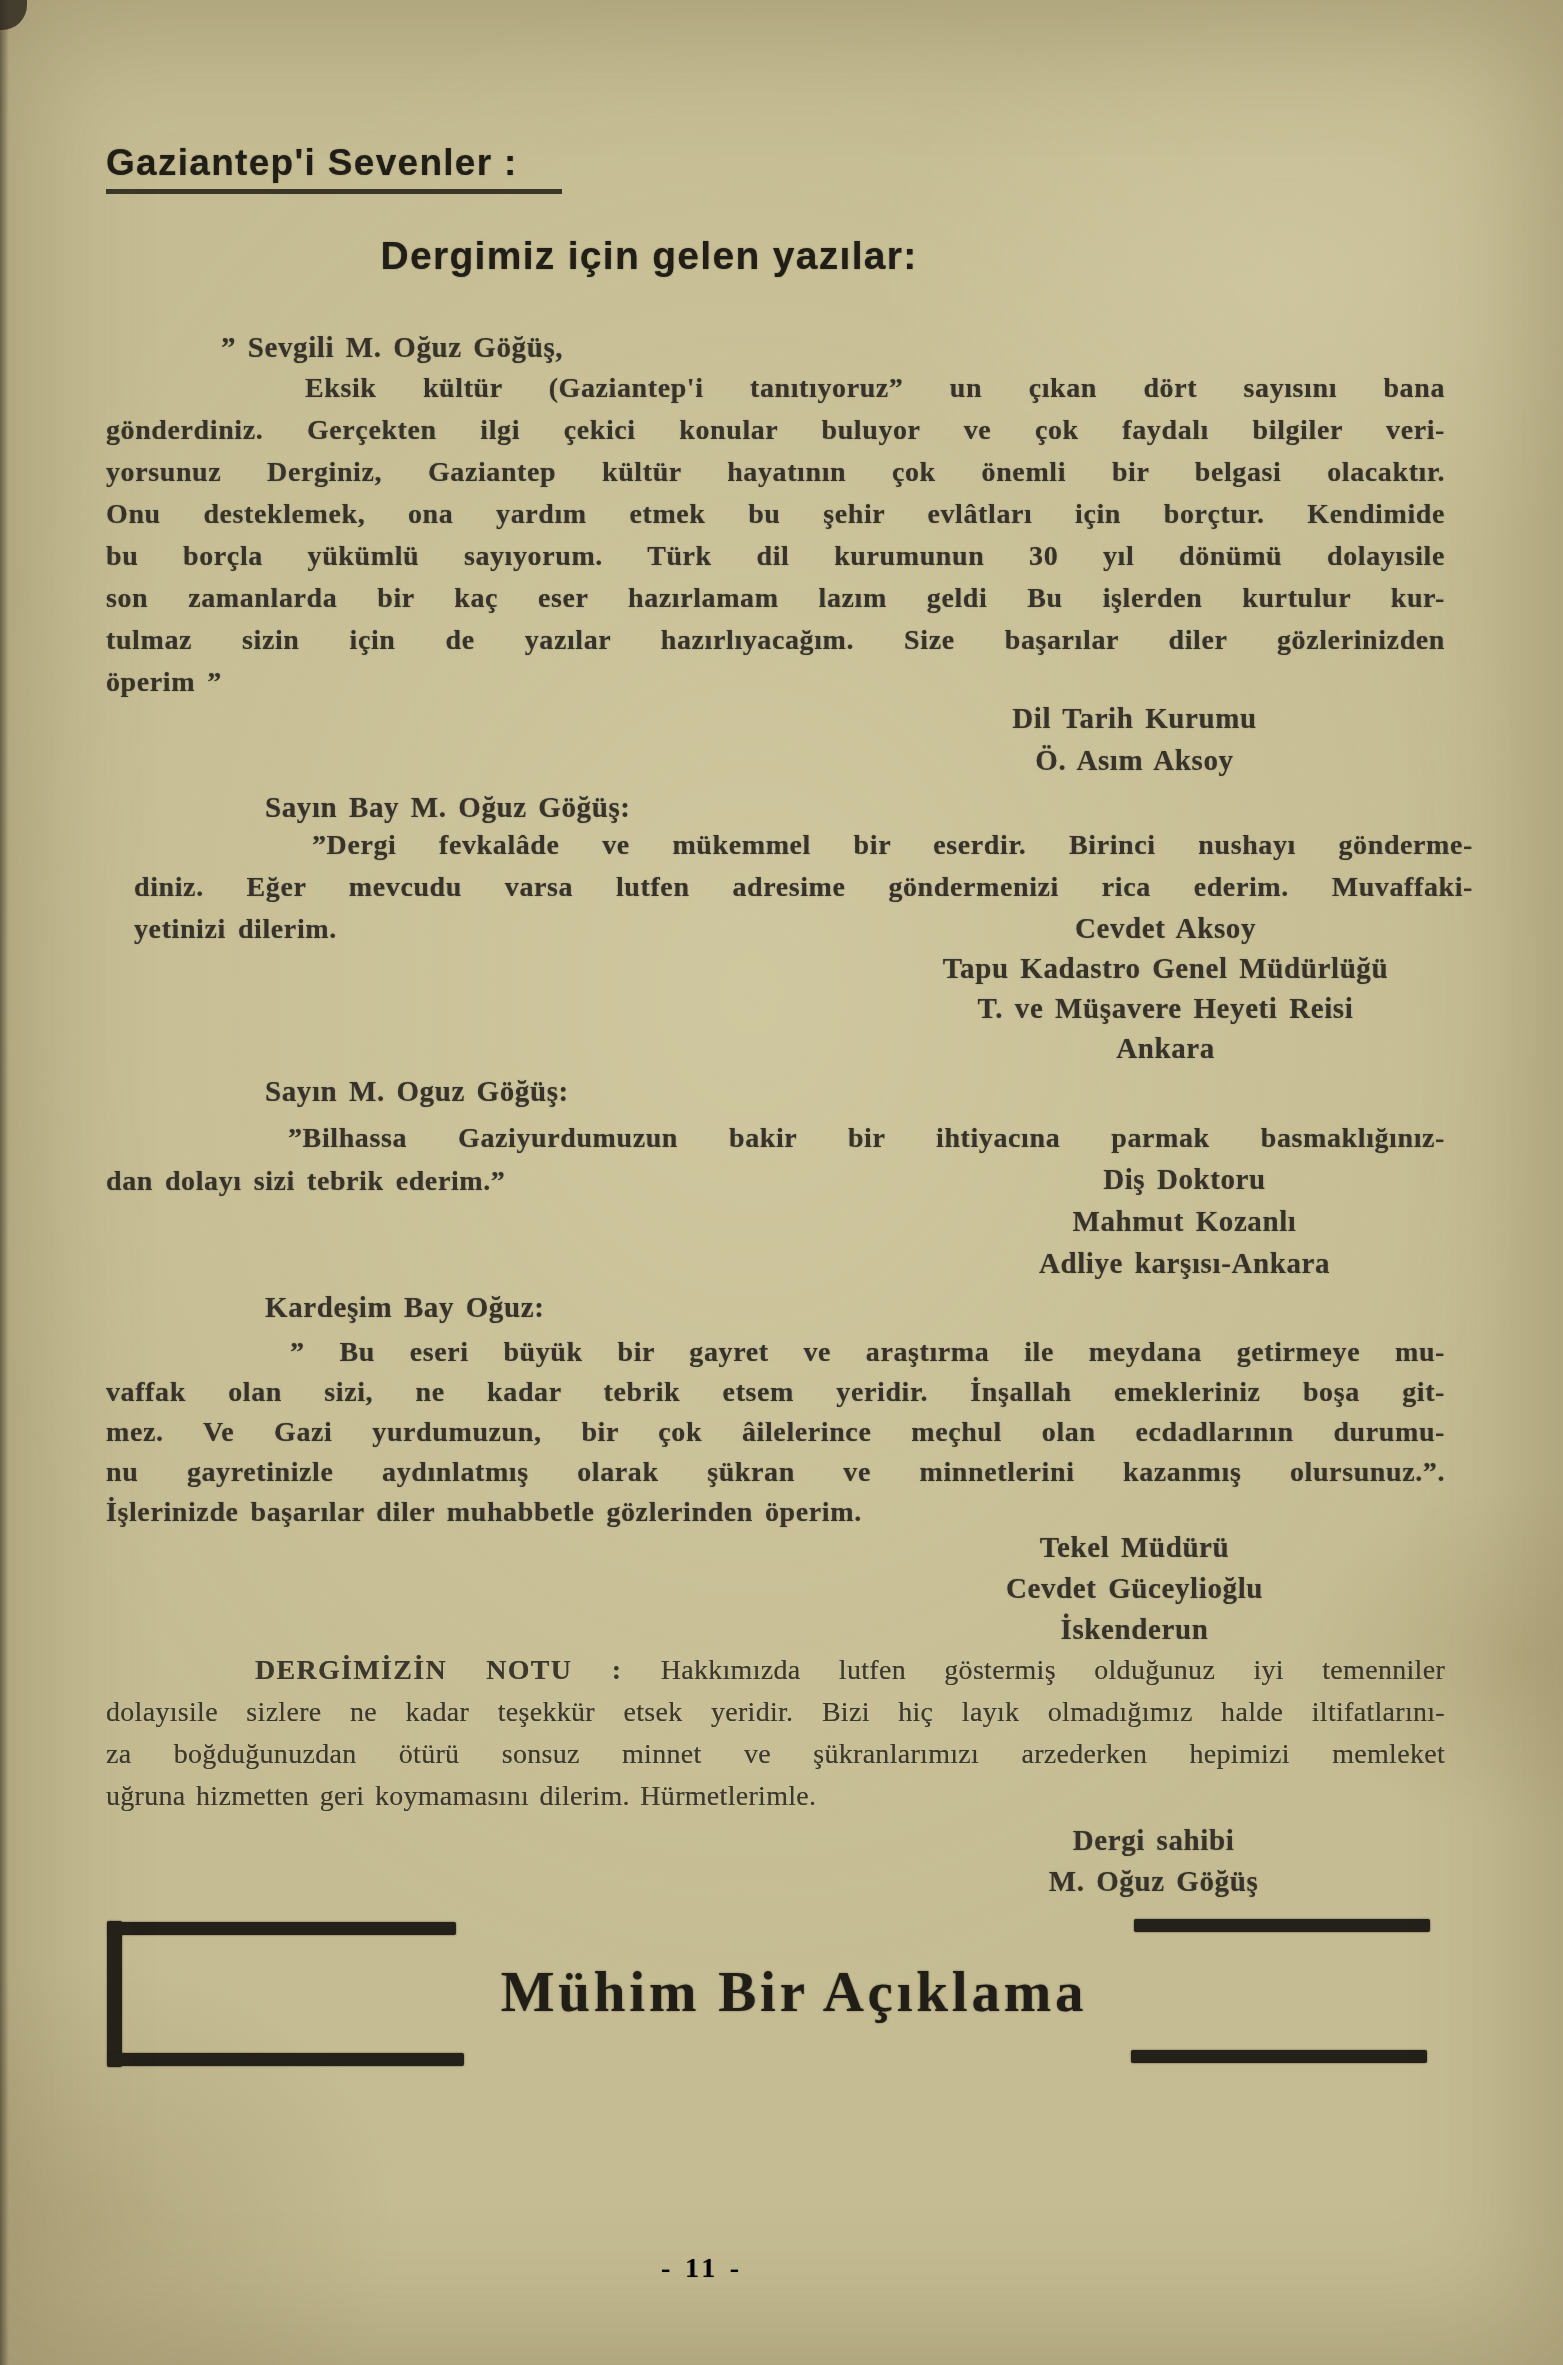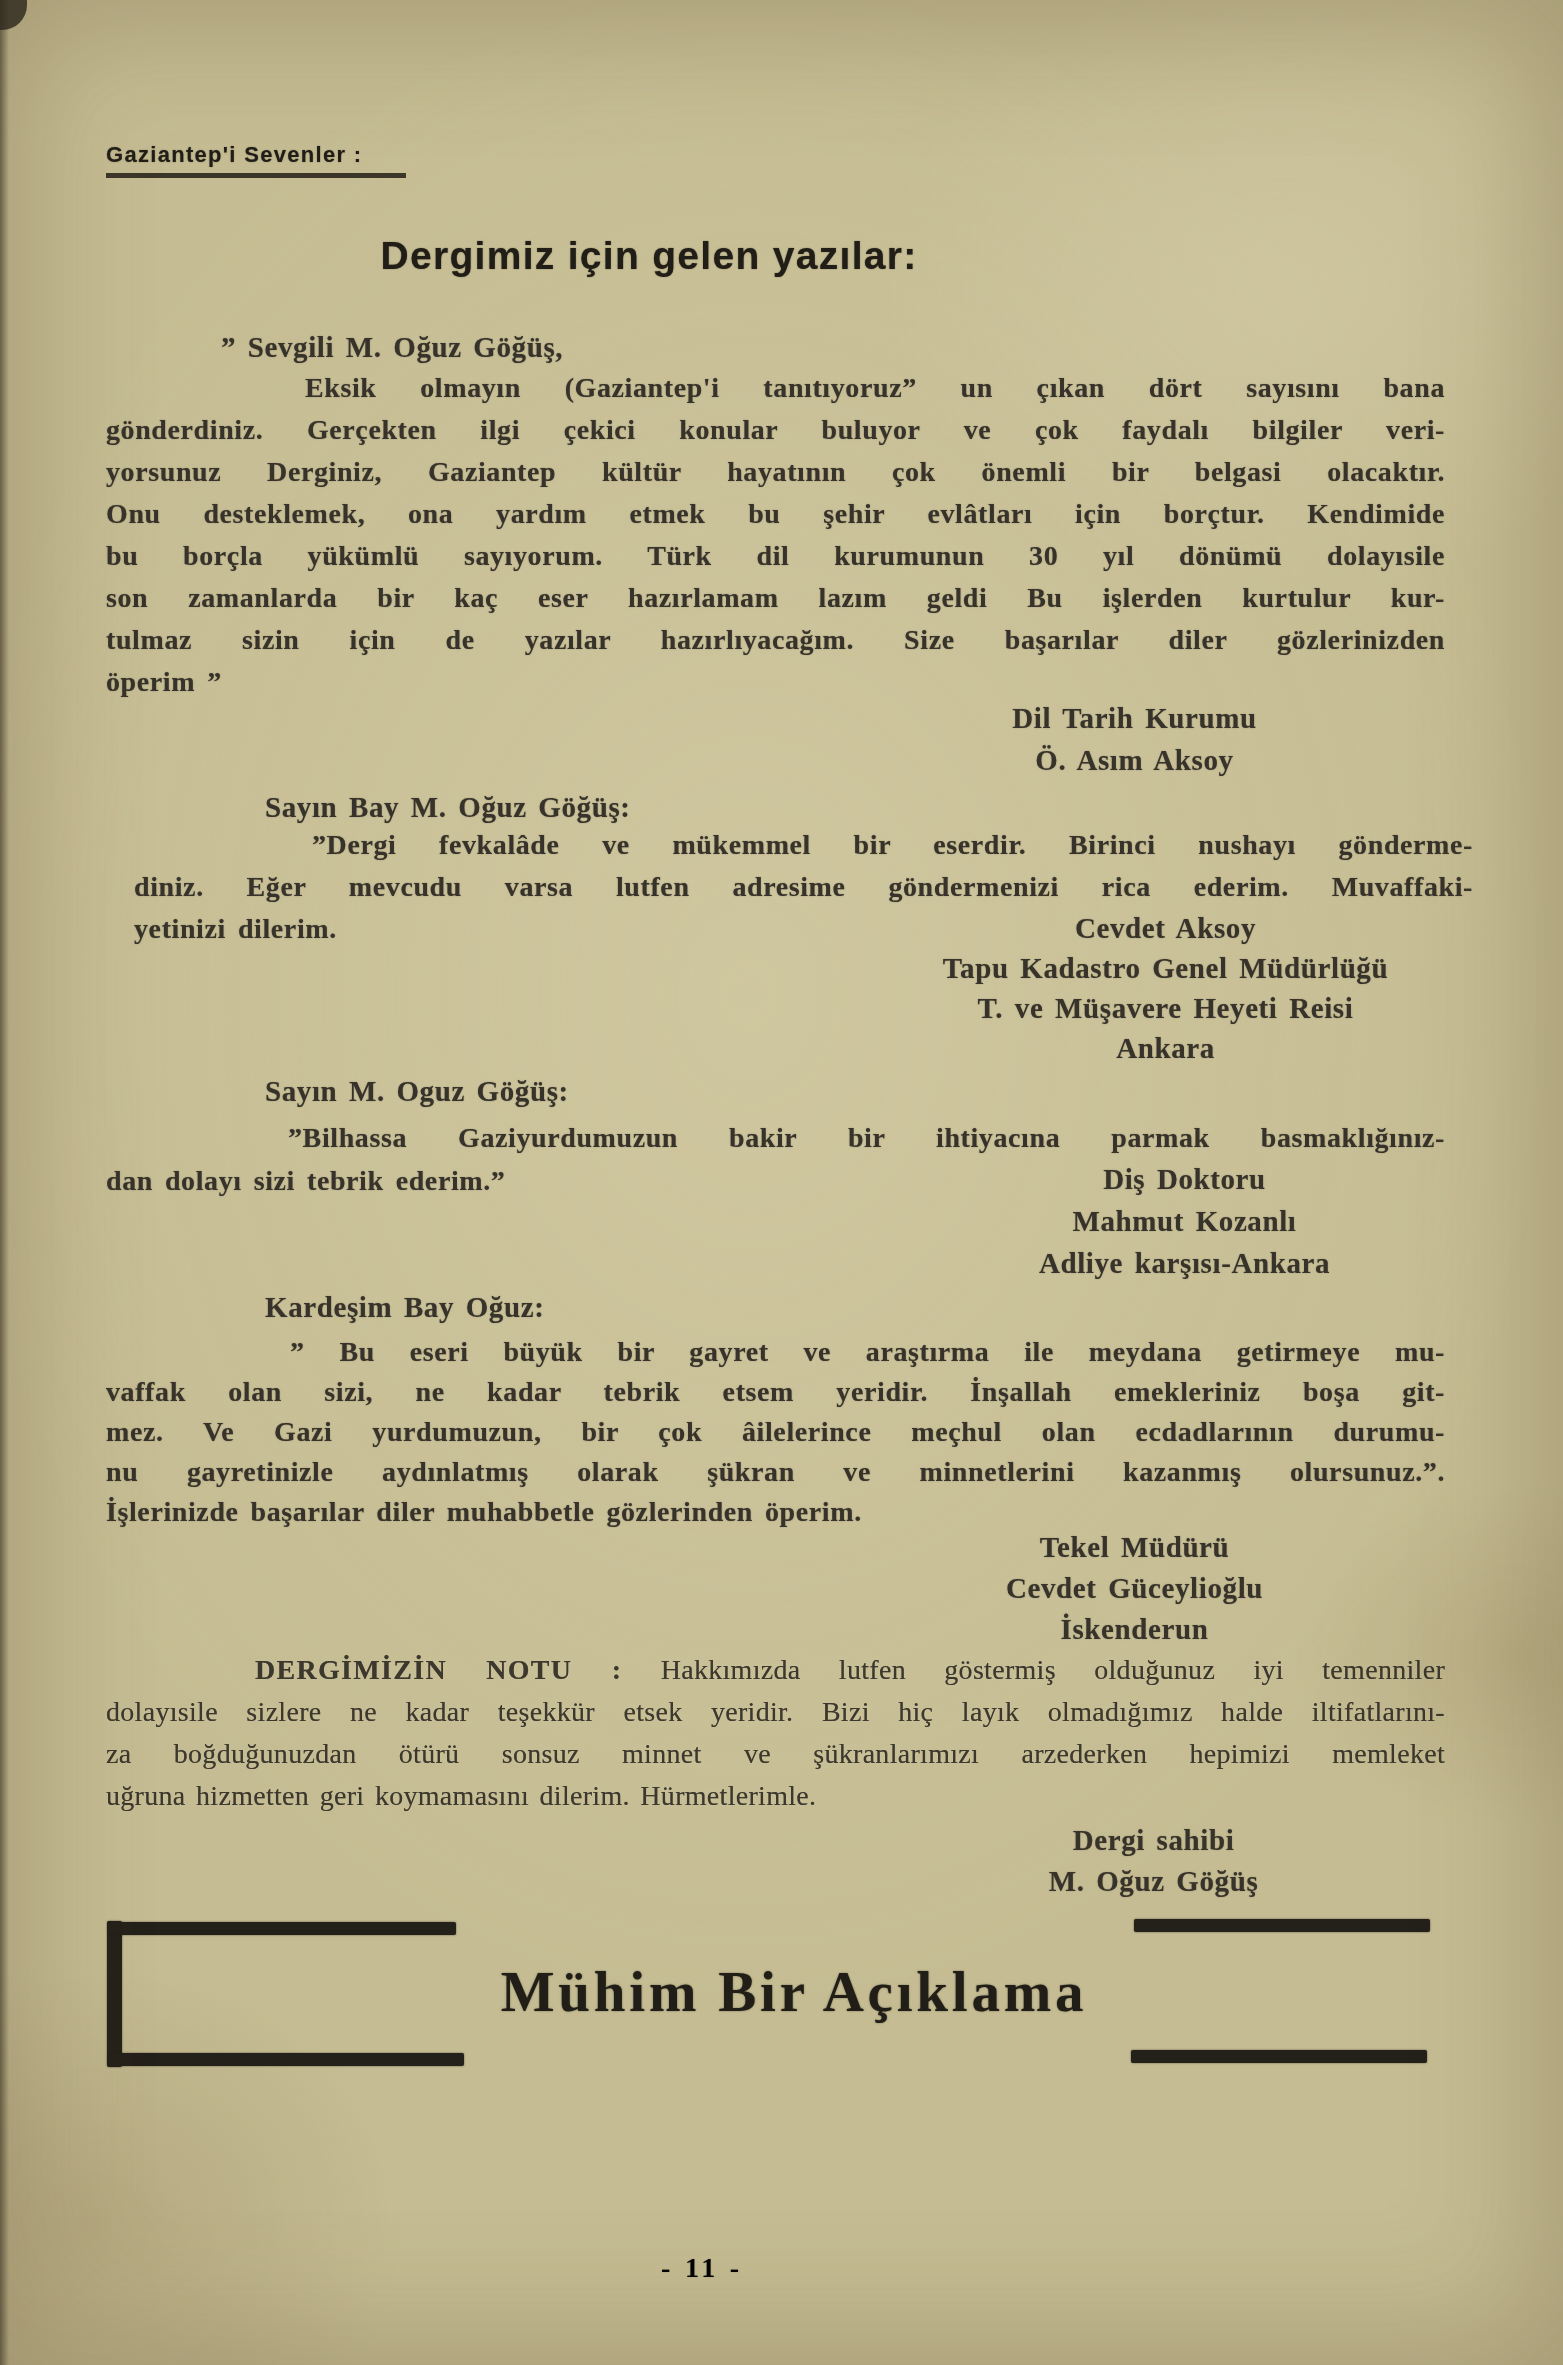--- a/index.html
+++ b/index.html
@@ -28,21 +28,21 @@
     position: absolute; left: 0; top: 0; width: 8.8px; height: 100%;
     background: linear-gradient(to right, rgba(45,38,25,0.55), rgba(45,38,25,0)); z-index: 51;
   }
   .corner-mark {
     position: absolute; left: 0; top: 0; width: 26.5px; height: 30px;
     background: #2a261d; border-bottom-right-radius: 25px; opacity: 0.8; z-index: 51;
   }
 
   .page-header {
     font-family: "Liberation Sans", sans-serif;
-    font-weight: bold; font-size: 22px; letter-spacing: 1.3px;
+    font-weight: bold; font-size: 37px; letter-spacing: 1.3px;
     color: var(--ink-dark);
     border-bottom: 5px solid rgba(35,30,22,0.85);
     padding: 0 44px 6.3px 0;
     text-shadow: 0 0 1.3px rgba(40,36,28,0.5);
   }
   .page-title {
     font-family: "Liberation Sans", sans-serif;
     font-weight: bold; font-size: 39px; letter-spacing: 1.3px;
     color: var(--ink-dark); text-align: center;
     text-shadow: 0 0 1.3px rgba(30,27,20,0.6);
@@ -103,21 +103,21 @@
 <div id="page">
 
   <div class="abs" style="left:106px; top:142px;">
     <span class="page-header">Gaziantep'i Sevenler :</span>
   </div>
 
   <div class="abs page-title" style="left:0px; top:234px; width:1298px;">Dergimiz için gelen yazılar:</div>
 
   <div class="abs greeting" style="left:221px; top:330px;">” Sevgili M. Oğuz Göğüş,</div>
   <div class="abs body-block jlines" style="left:106px; top:367px; width:1339px; --indent:199px;">
-      <div class="line first">Eksik olmayın (Gaziantep'i tanıtıyoruz” un çıkan dört sayısını bana</div>
+      <div class="line first">Eksik kültür (Gaziantep'i tanıtıyoruz” un çıkan dört sayısını bana</div>
       <div class="line">gönderdiniz. Gerçekten ilgi çekici konular buluyor ve çok faydalı bilgiler veri-</div>
       <div class="line">yorsunuz Derginiz, Gaziantep kültür hayatının çok önemli bir belgasi olacaktır.</div>
       <div class="line">Onu desteklemek, ona yardım etmek bu şehir evlâtları için borçtur. Kendimide</div>
       <div class="line">bu borçla yükümlü sayıyorum. Türk dil kurumunun 30 yıl dönümü dolayısile</div>
       <div class="line">son zamanlarda bir kaç eser hazırlamam lazım geldi Bu işlerden kurtulur kur-</div>
       <div class="line">tulmaz sizin için de yazılar hazırlıyacağım. Size başarılar diler gözlerinizden</div>
       <div class="line last">öperim ”</div>
     </div>
   <div class="abs signature clines" style="left:851px; top:697px; width:567px; line-height:42px;">
       <div class="line first">Dil Tarih Kurumu</div>

